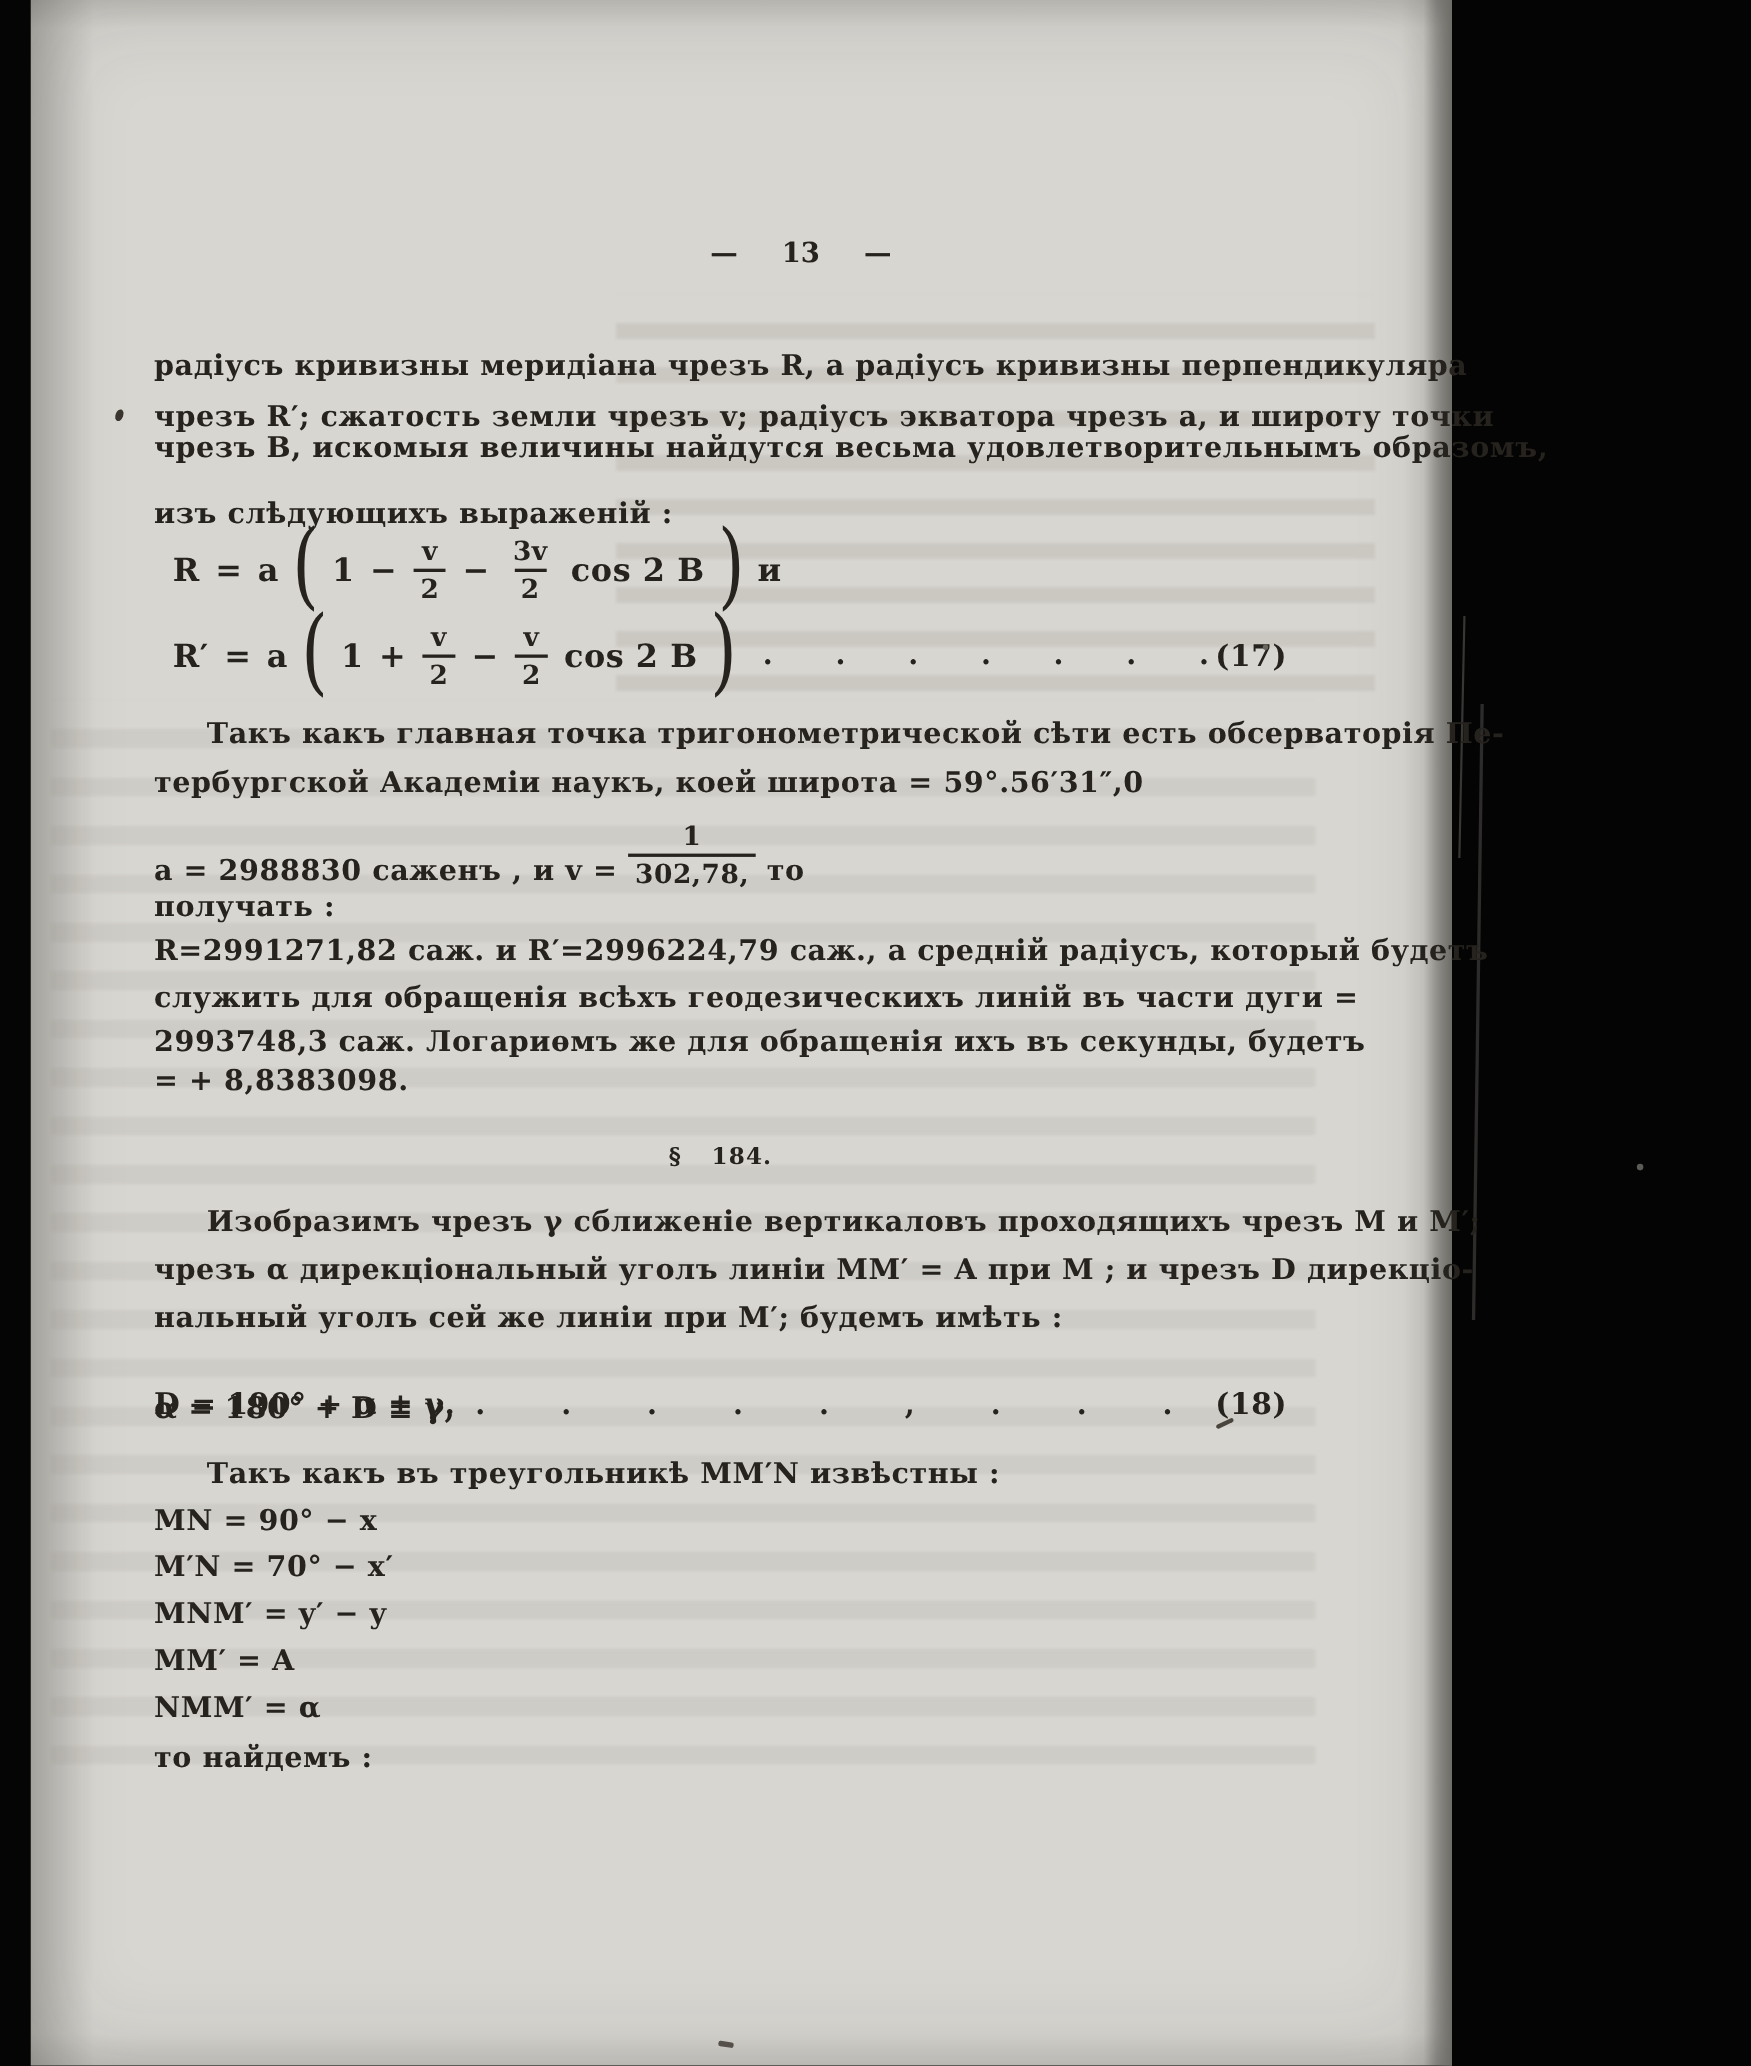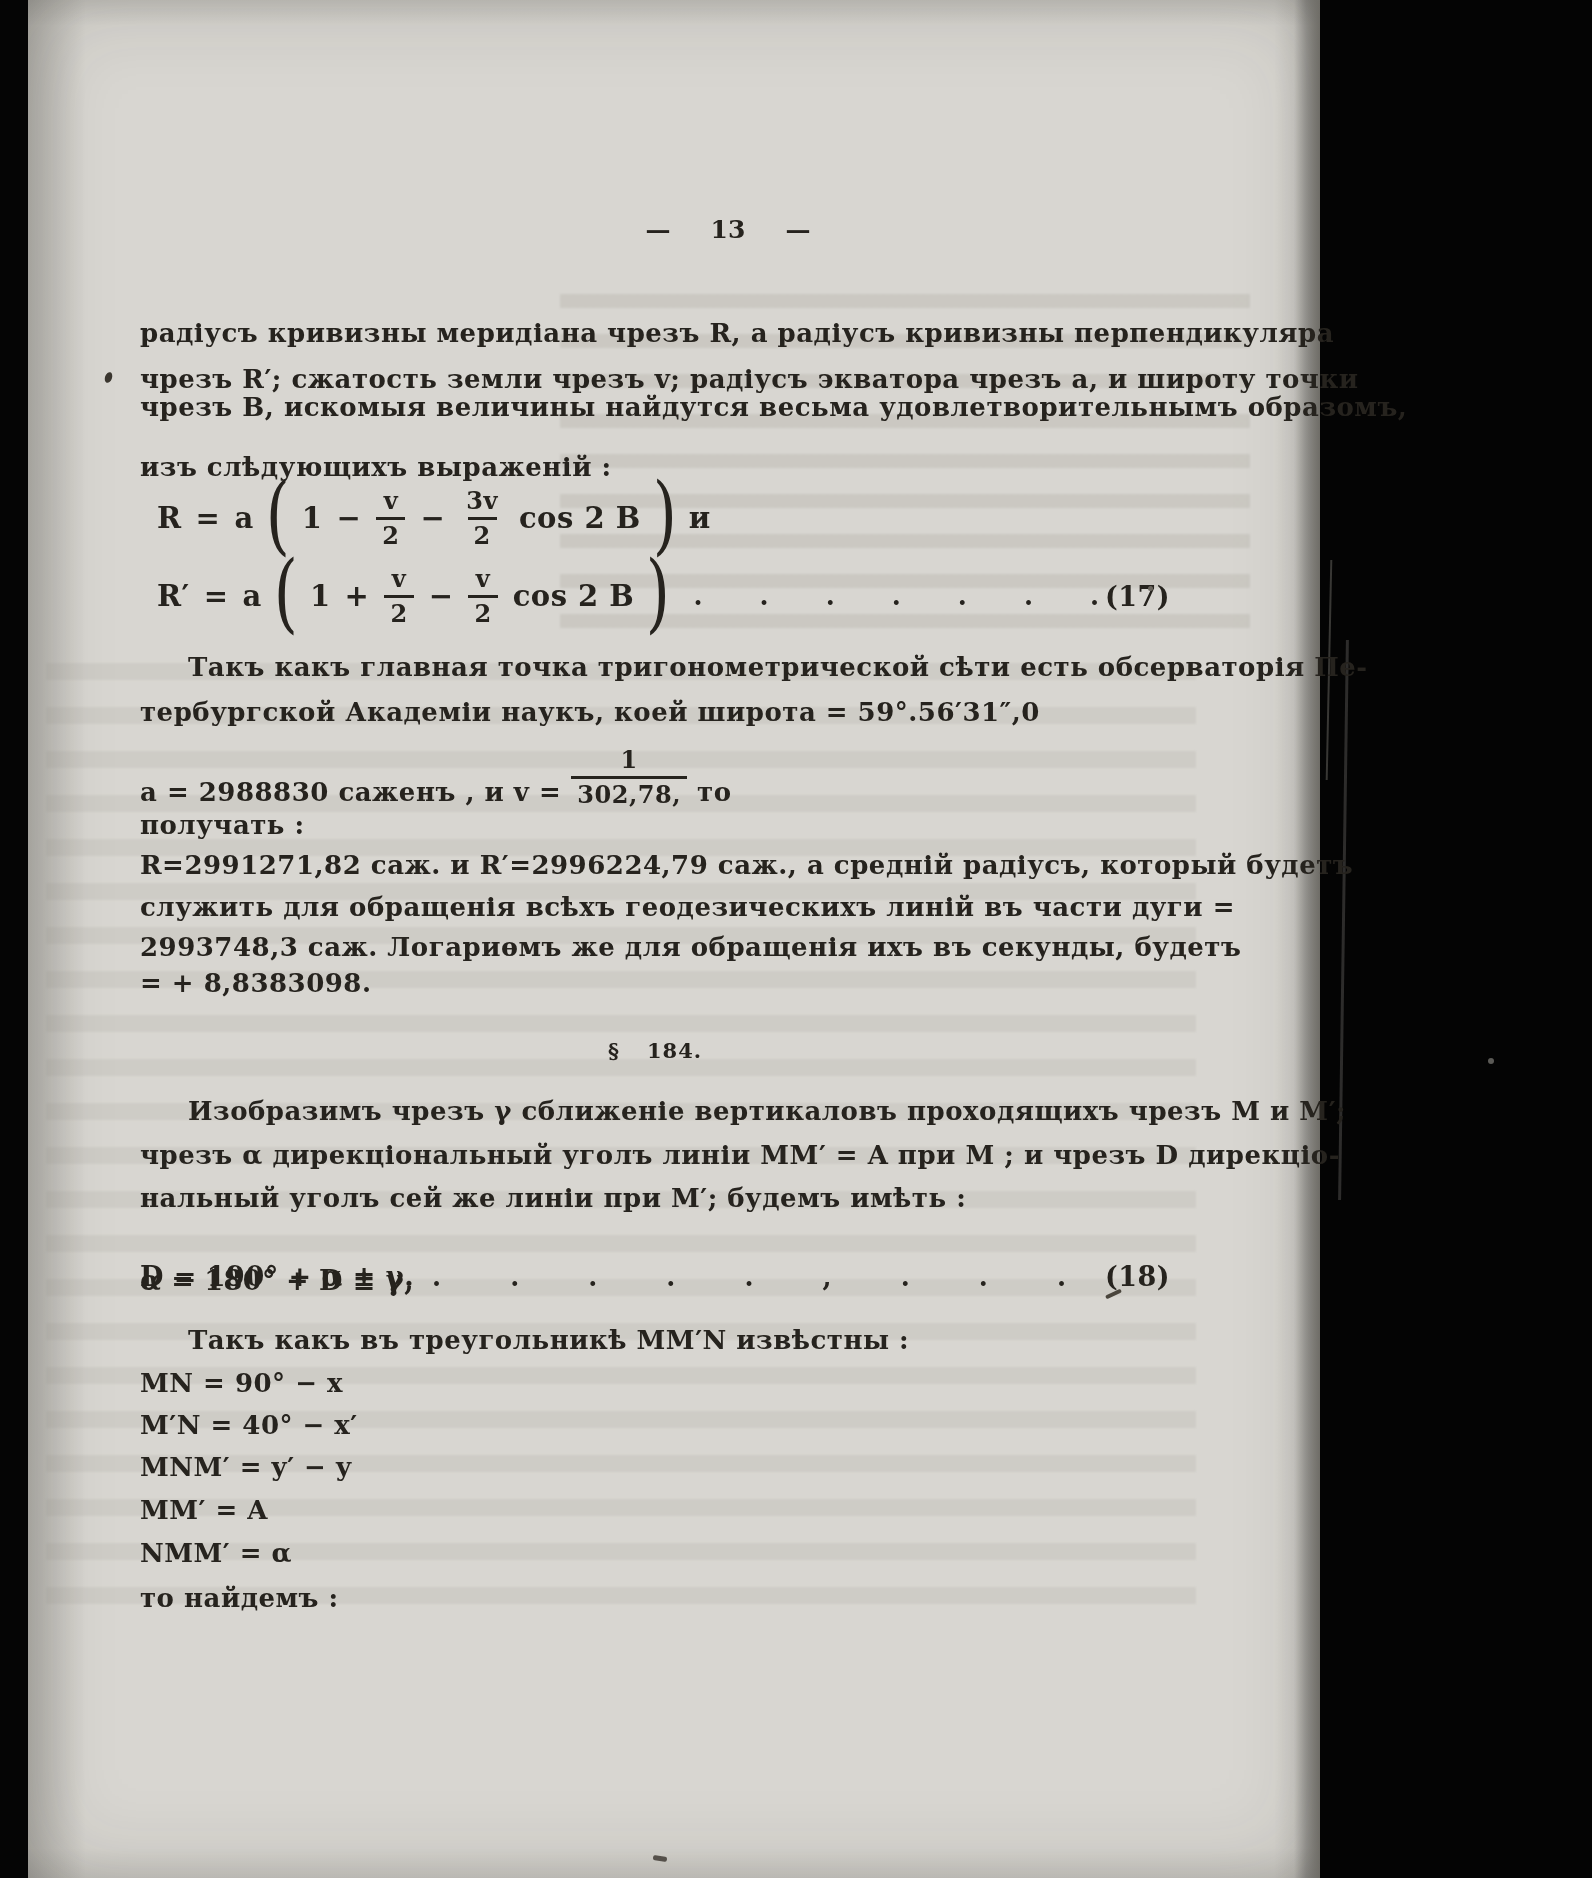--- a/index.html
+++ b/index.html
@@ -145,21 +145,21 @@
 
     <div class="tl" style="top:1222px;font-size:27px;margin-top:44px;">α = 180° + D ± γ,</div>
     <div class="tl" style="top:1262px;font-size:27px;display:flex;align-items:flex-start;">
       <span>D = 190° + α ± γ.</span>
       <span class="dots" style="letter-spacing:30px;font-size:26px;">. . . . . , . . . . . . . .</span>
       <span class="eqlabel">(18)</span>
     </div>
 
     <div class="tl ind" style="top:1325px">Такъ какъ въ треугольникѣ MM′N извѣстны :</div>
     <div class="tl" style="top:1368px">MN = 90° − x</div>
-    <div class="tl" style="top:1410px">M′N = 40° − x′</div>
+    <div class="tl" style="top:1410px">M′N = 70° − x′</div>
     <div class="tl" style="top:1452px">MNM′ = y′ − y</div>
     <div class="tl" style="top:1538px">NMM′ = α</div>
     <div class="tl" style="top:1495px">MM′ = A</div>
     <div class="tl" style="top:1583px">то найдемъ :</div>
 
     <div class="speck" style="left:77px;top:372px;width:7px;height:11px;border-radius:50%;background:#3a362f;transform:rotate(20deg);"></div>
     <div class="speck" style="left:1077px;top:1292px;width:17px;height:4px;border-radius:2px;background:#4a453c;transform:rotate(-25deg);"></div>
     <div class="speck" style="left:625px;top:1856px;width:14px;height:5px;border-radius:2px;background:#55504a;transform:rotate(8deg);"></div>
     <div class="speck" style="left:1120px;top:586px;width:5px;height:5px;border-radius:50%;background:#6a665e;"></div>
 

